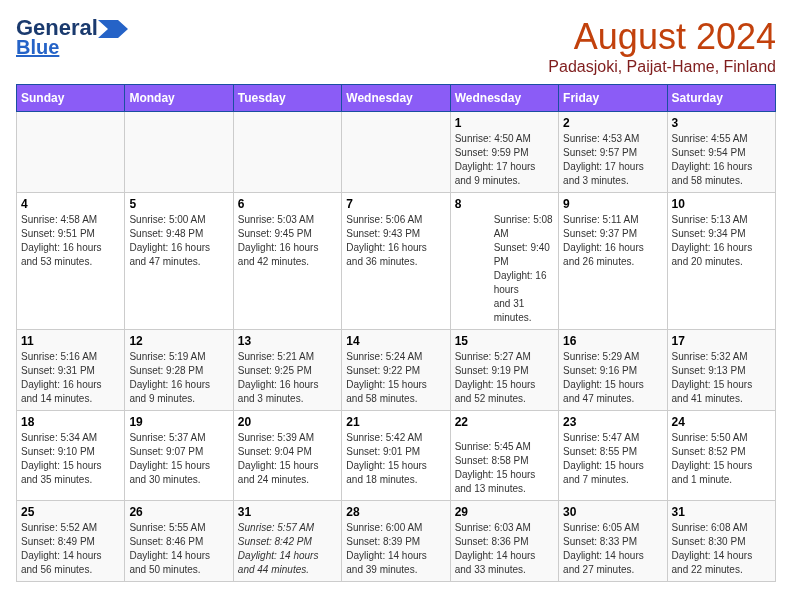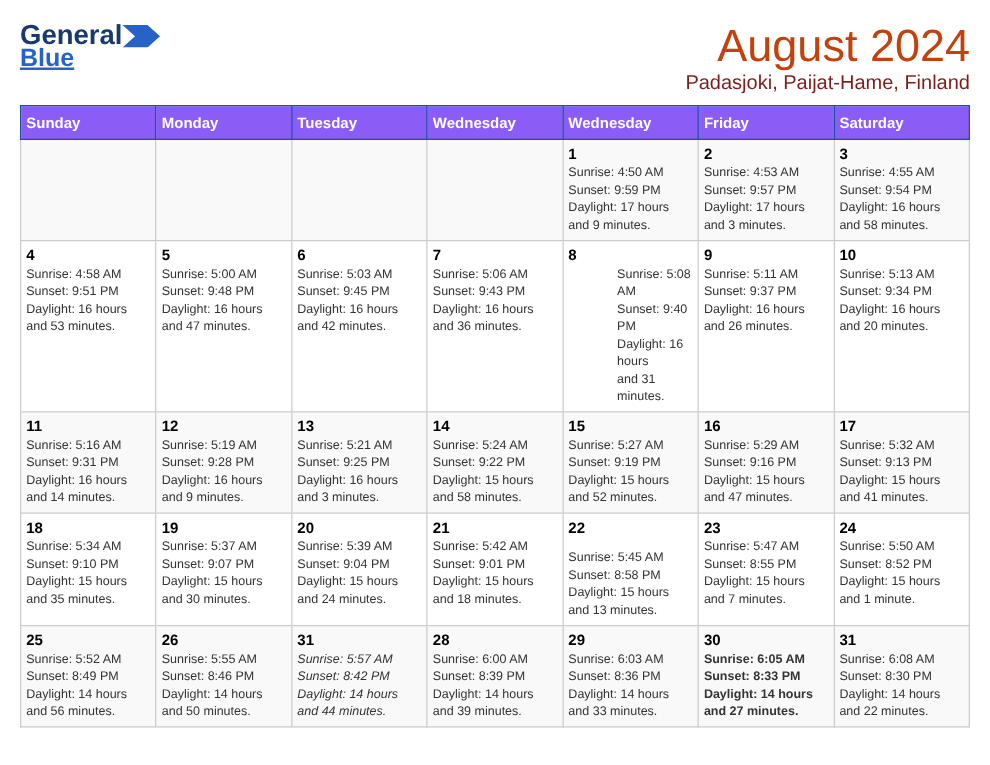--- a/index.html
+++ b/index.html
@@ -324,21 +324,21 @@
         </td>
         <td>
           <span class="day-num">29</span>
           <div class="day-info" style="white-space: pre-line;">Sunrise: 6:03 AM
 Sunset: 8:36 PM
 Daylight: 14 hours
 and 33 minutes.</div>
         </td>
         <td>
           <span class="day-num">30</span>
-          <div class="day-info" style="white-space: pre-line; font-weight: bold;">Sunrise: 6:05 AM
+          <div class="day-info" style="white-space: pre-line;">Sunrise: 6:05 AM
 Sunset: 8:33 PM
 Daylight: 14 hours
 and 27 minutes.</div>
         </td>
         <td>
           <span class="day-num">31</span>
           <div class="day-info" style="white-space: pre-line;">Sunrise: 6:08 AM
 Sunset: 8:30 PM
 Daylight: 14 hours
 and 22 minutes.</div>

